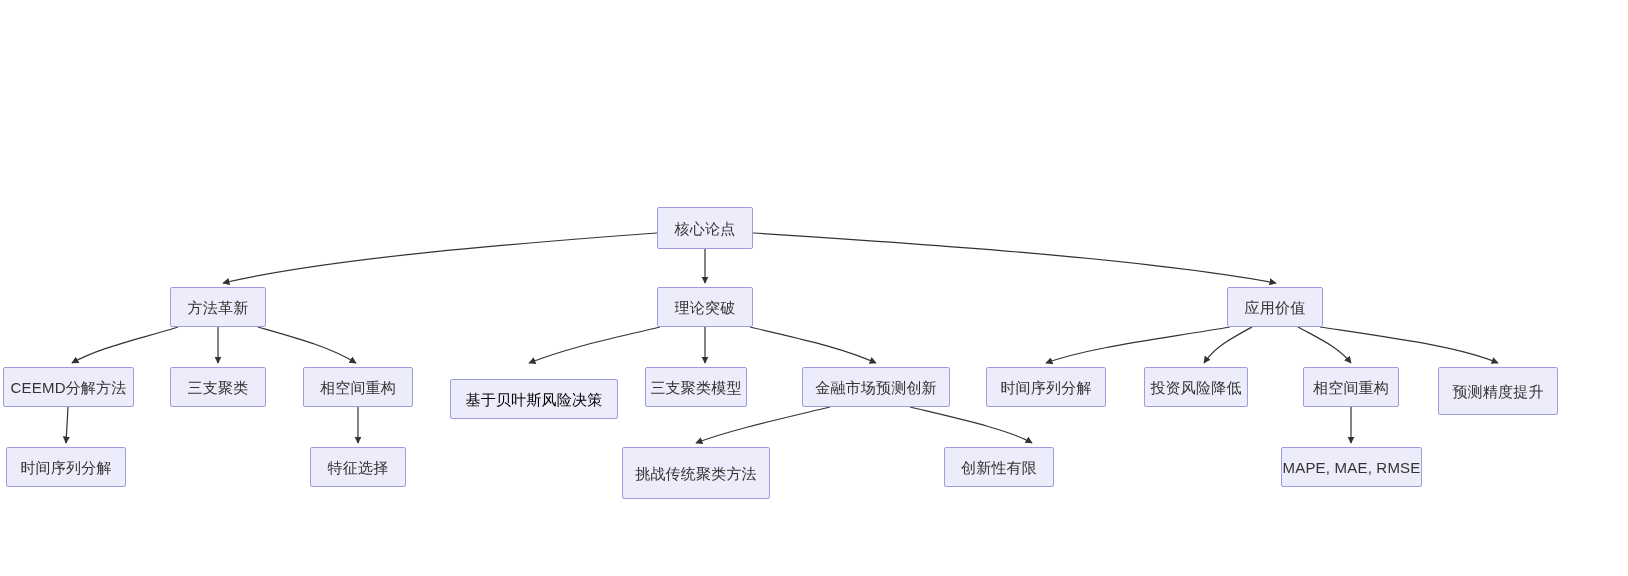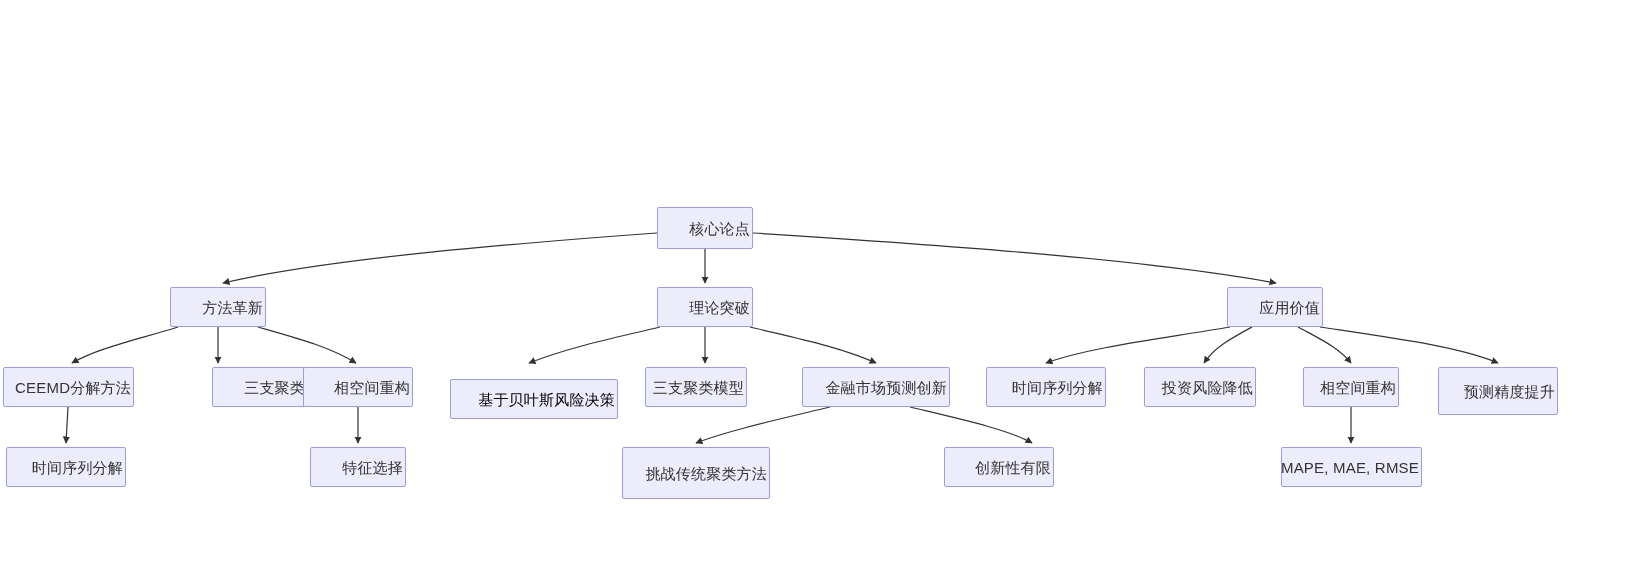--- a/index.html
+++ b/index.html
@@ -29,21 +29,21 @@
     stroke-width: 1.2px;
   }
   .node {
     position: absolute;
     box-sizing: border-box;
     background: #ececfb;
     border: 1px solid #9c9cde;
     border-radius: 2px;
     display: flex;
     align-items: center;
-    justify-content: flex-end;
+    justify-content: center;
     color: #333333;
     font-size: 15px;
     line-height: 1;
     white-space: nowrap;
     letter-spacing: 0.2px;
   }
   .node-label {
     display: block;
     padding: 0 2px;
   }
@@ -90,39 +90,39 @@
       </div>
       <div class="node" style="left: 657px; top: 287px; width: 96px; height: 40px; background: rgb(236, 236, 251); border-color: rgb(156, 156, 222); color: rgb(51, 51, 51);">
         <span class="node-label">理论突破</span>
       </div>
       <div class="node" style="left: 1227px; top: 287px; width: 96px; height: 40px; background: rgb(236, 236, 251); border-color: rgb(156, 156, 222); color: rgb(51, 51, 51);">
         <span class="node-label">应用价值</span>
       </div>
       <div class="node" style="left: 3px; top: 367px; width: 131px; height: 40px; background: rgb(236, 236, 251); border-color: rgb(156, 156, 222); color: rgb(51, 51, 51);">
         <span class="node-label">CEEMD分解方法</span>
       </div>
-      <div class="node" style="left: 170px; top: 367px; width: 96px; height: 40px; background: rgb(236, 236, 251); border-color: rgb(156, 156, 222); color: rgb(51, 51, 51); margin-left: 42px;">
+      <div class="node" style="left: 170px; top: 367px; width: 96px; height: 40px; background: rgb(236, 236, 251); border-color: rgb(156, 156, 222); color: rgb(51, 51, 51);">
         <span class="node-label">三支聚类</span>
       </div>
       <div class="node" style="left: 303px; top: 367px; width: 110px; height: 40px; background: rgb(236, 236, 251); border-color: rgb(156, 156, 222); color: rgb(51, 51, 51);">
         <span class="node-label">相空间重构</span>
       </div>
       <div class="node" style="left: 450px; top: 367px; width: 168px; height: 40px; background: rgb(236, 236, 251); border-color: rgb(156, 156, 222); color: #000000; margin-top: 12px;">
         <span class="node-label">基于贝叶斯风险决策</span>
       </div>
       <div class="node" style="left: 645px; top: 367px; width: 102px; height: 40px; background: rgb(236, 236, 251); border-color: rgb(156, 156, 222); color: rgb(51, 51, 51);">
         <span class="node-label">三支聚类模型</span>
       </div>
       <div class="node" style="left: 802px; top: 367px; width: 148px; height: 40px; background: rgb(236, 236, 251); border-color: rgb(156, 156, 222); color: rgb(51, 51, 51);">
         <span class="node-label">金融市场预测创新</span>
       </div>
       <div class="node" style="left: 986px; top: 367px; width: 120px; height: 40px; background: rgb(236, 236, 251); border-color: rgb(156, 156, 222); color: rgb(51, 51, 51);">
         <span class="node-label">时间序列分解</span>
       </div>
-      <div class="node" style="left: 1144px; top: 367px; width: 112px; height: 40px; background: rgb(236, 236, 251); border-color: rgb(156, 156, 222); color: rgb(51, 51, 51);">
+      <div class="node" style="left: 1144px; top: 367px; width: 104px; height: 40px; background: rgb(236, 236, 251); border-color: rgb(156, 156, 222); color: rgb(51, 51, 51);">
         <span class="node-label">投资风险降低</span>
       </div>
       <div class="node" style="left: 1303px; top: 367px; width: 96px; height: 40px; background: rgb(236, 236, 251); border-color: rgb(156, 156, 222); color: rgb(51, 51, 51);">
         <span class="node-label">相空间重构</span>
       </div>
       <div class="node" style="left: 1438px; top: 367px; width: 120px; height: 48px; background: rgb(236, 236, 251); border-color: rgb(156, 156, 222); color: rgb(51, 51, 51);">
         <span class="node-label">预测精度提升</span>
       </div>
       <div class="node" style="left: 6px; top: 447px; width: 120px; height: 40px; background: rgb(236, 236, 251); border-color: rgb(156, 156, 222); color: rgb(51, 51, 51);">
         <span class="node-label">时间序列分解</span>

